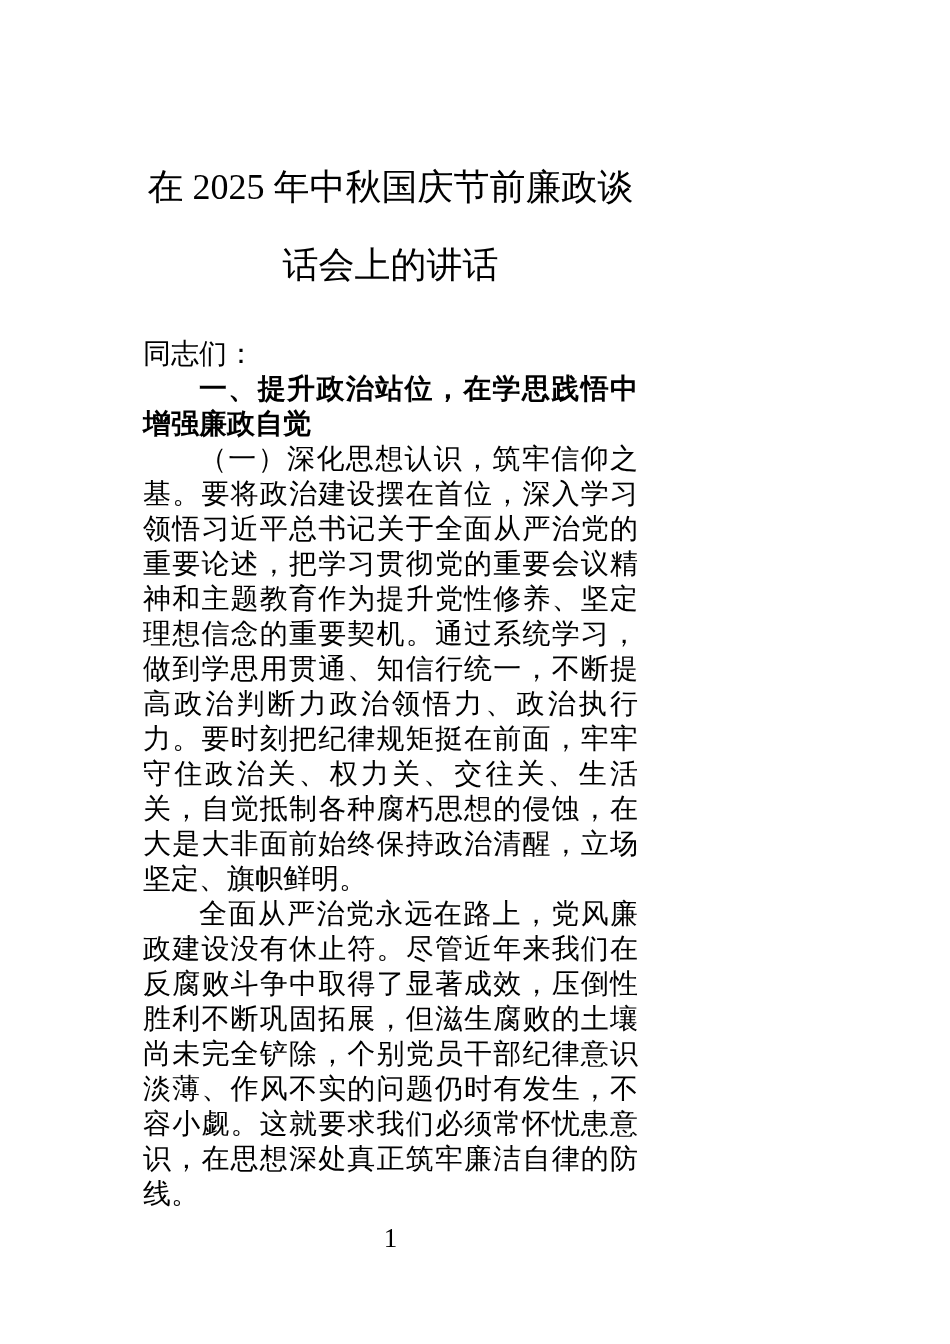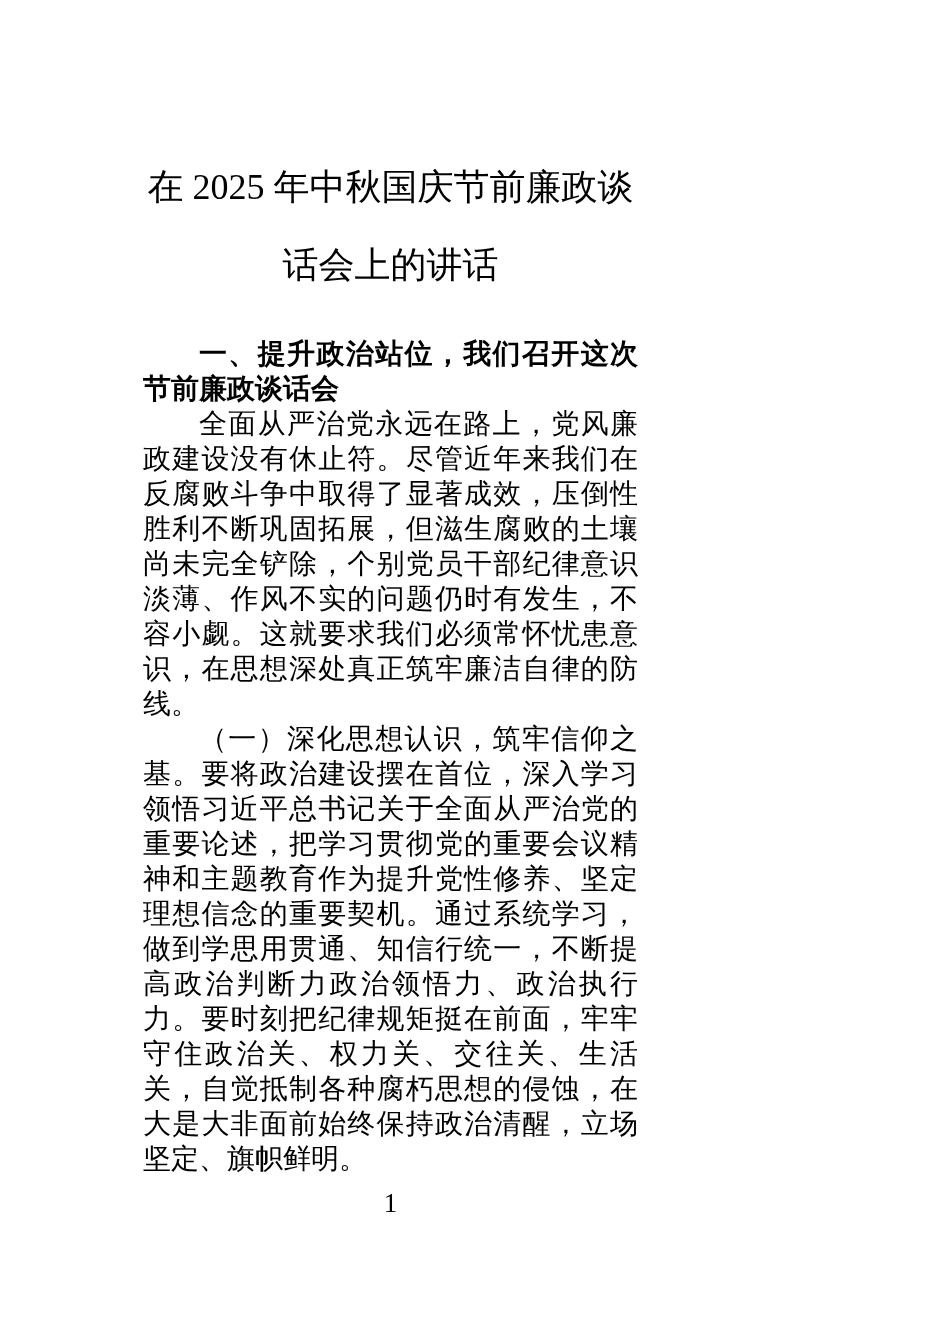--- a/index.html
+++ b/index.html
@@ -53,19 +53,20 @@
     color: #000000;
   }
 </style>
 </head>
 <body>
 
 <div class="page">
   <h1 class="doc-title">在 2025 年中秋国庆节前廉政谈话会上的讲话</h1>
 
   <div class="doc-body" id="body-container">
-      <p class="para heading">一、提升政治站位，我们召开这次节前廉政谈话会</p>
+      <p class="para salutation">同志们：</p>
+      <p class="para heading">一、提升政治站位，在学思践悟中增强廉政自觉</p>
+      <p class="para body">（一）深化思想认识，筑牢信仰之基。要将政治建设摆在首位，深入学习领悟习近平总书记关于全面从严治党的重要论述，把学习贯彻党的重要会议精神和主题教育作为提升党性修养、坚定理想信念的重要契机。通过系统学习，做到学思用贯通、知信行统一，不断提高政治判断力政治领悟力、政治执行力。要时刻把纪律规矩挺在前面，牢牢守住政治关、权力关、交往关、生活关，自觉抵制各种腐朽思想的侵蚀，在大是大非面前始终保持政治清醒，立场坚定、旗帜鲜明。</p>
       <p class="para body">全面从严治党永远在路上，党风廉政建设没有休止符。尽管近年来我们在反腐败斗争中取得了显著成效，压倒性胜利不断巩固拓展，但滋生腐败的土壤尚未完全铲除，个别党员干部纪律意识淡薄、作风不实的问题仍时有发生，不容小觑。这就要求我们必须常怀忧患意识，在思想深处真正筑牢廉洁自律的防线。</p>
-      <p class="para body">（一）深化思想认识，筑牢信仰之基。要将政治建设摆在首位，深入学习领悟习近平总书记关于全面从严治党的重要论述，把学习贯彻党的重要会议精神和主题教育作为提升党性修养、坚定理想信念的重要契机。通过系统学习，做到学思用贯通、知信行统一，不断提高政治判断力政治领悟力、政治执行力。要时刻把纪律规矩挺在前面，牢牢守住政治关、权力关、交往关、生活关，自觉抵制各种腐朽思想的侵蚀，在大是大非面前始终保持政治清醒，立场坚定、旗帜鲜明。</p>
     </div>
 
   <div class="page-number">1</div>
 </div>
 
 </body></html>

